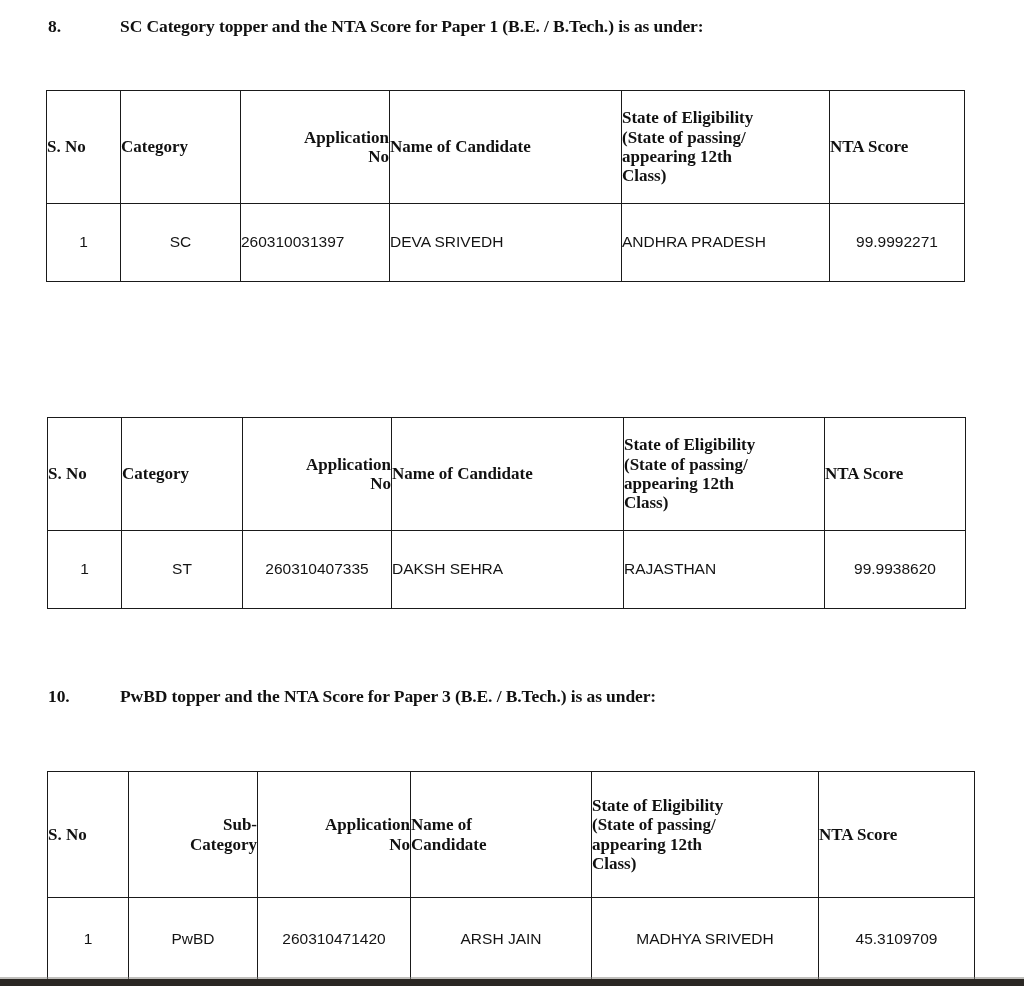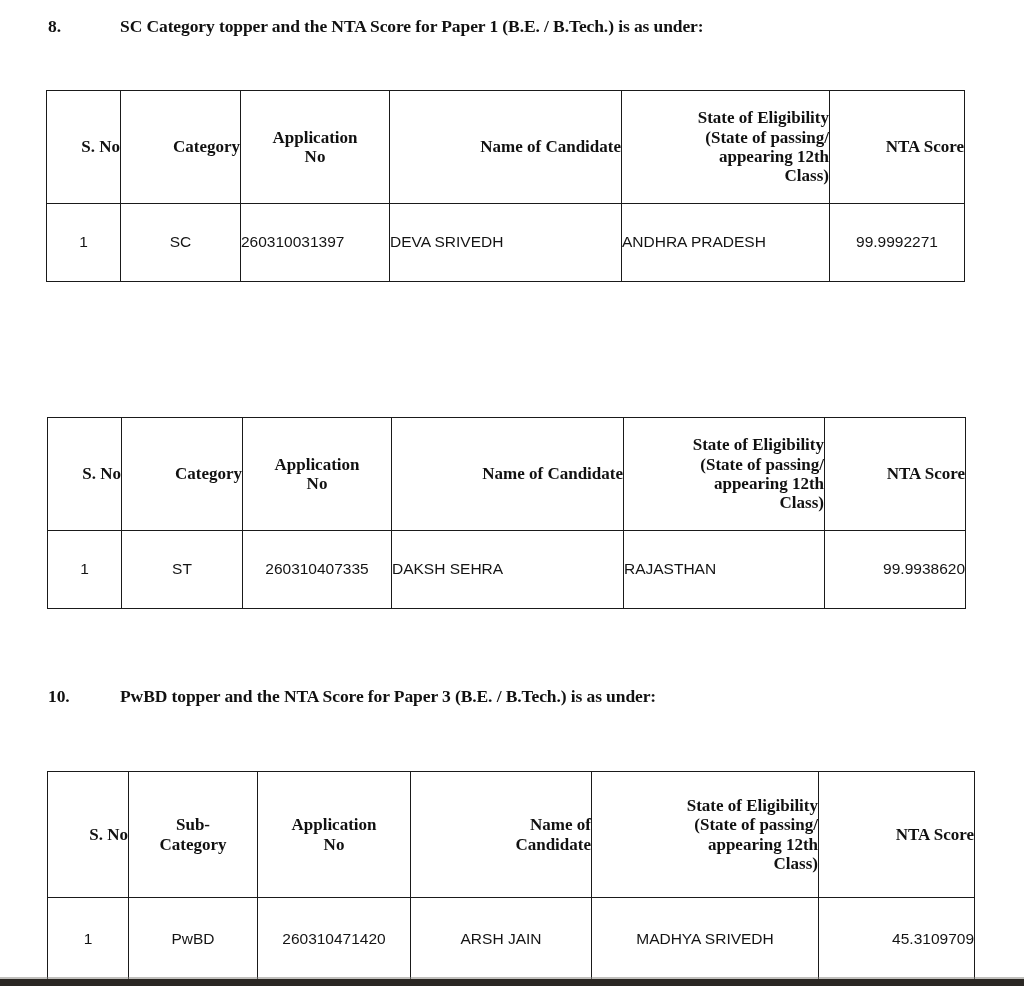--- a/index.html
+++ b/index.html
@@ -49,34 +49,34 @@
     vertical-align: middle;
   }
   .hdr-cell {
     font-family: "Liberation Serif", serif;
     font-weight: bold;
     font-size: 17px;
     line-height: 1.14;
     color: #111111;
     padding: 2px 7px;
   }
-  .hdr-left   { text-align: center; }
-  .hdr-center { text-align: right; }
+  .hdr-left   { text-align: right; }
+  .hdr-center { text-align: left; }
 
   .data-cell {
     font-family: "Liberation Sans", sans-serif;
     font-weight: normal;
     font-size: 15.5px;
     line-height: 1.2;
     color: #141414;
     padding: 2px 8px;
   }
   .d-left   { text-align: left; }
   .d-center { text-align: center; }
-  .d-right  { text-align: right; }
+  .d-right  { text-align: center; }
 
   
   .bottom-band {
     position: absolute;
     left: 0;
     bottom: 0;
     width: 1024px;
     height: 7px;
     background: #2a2723;
   }

